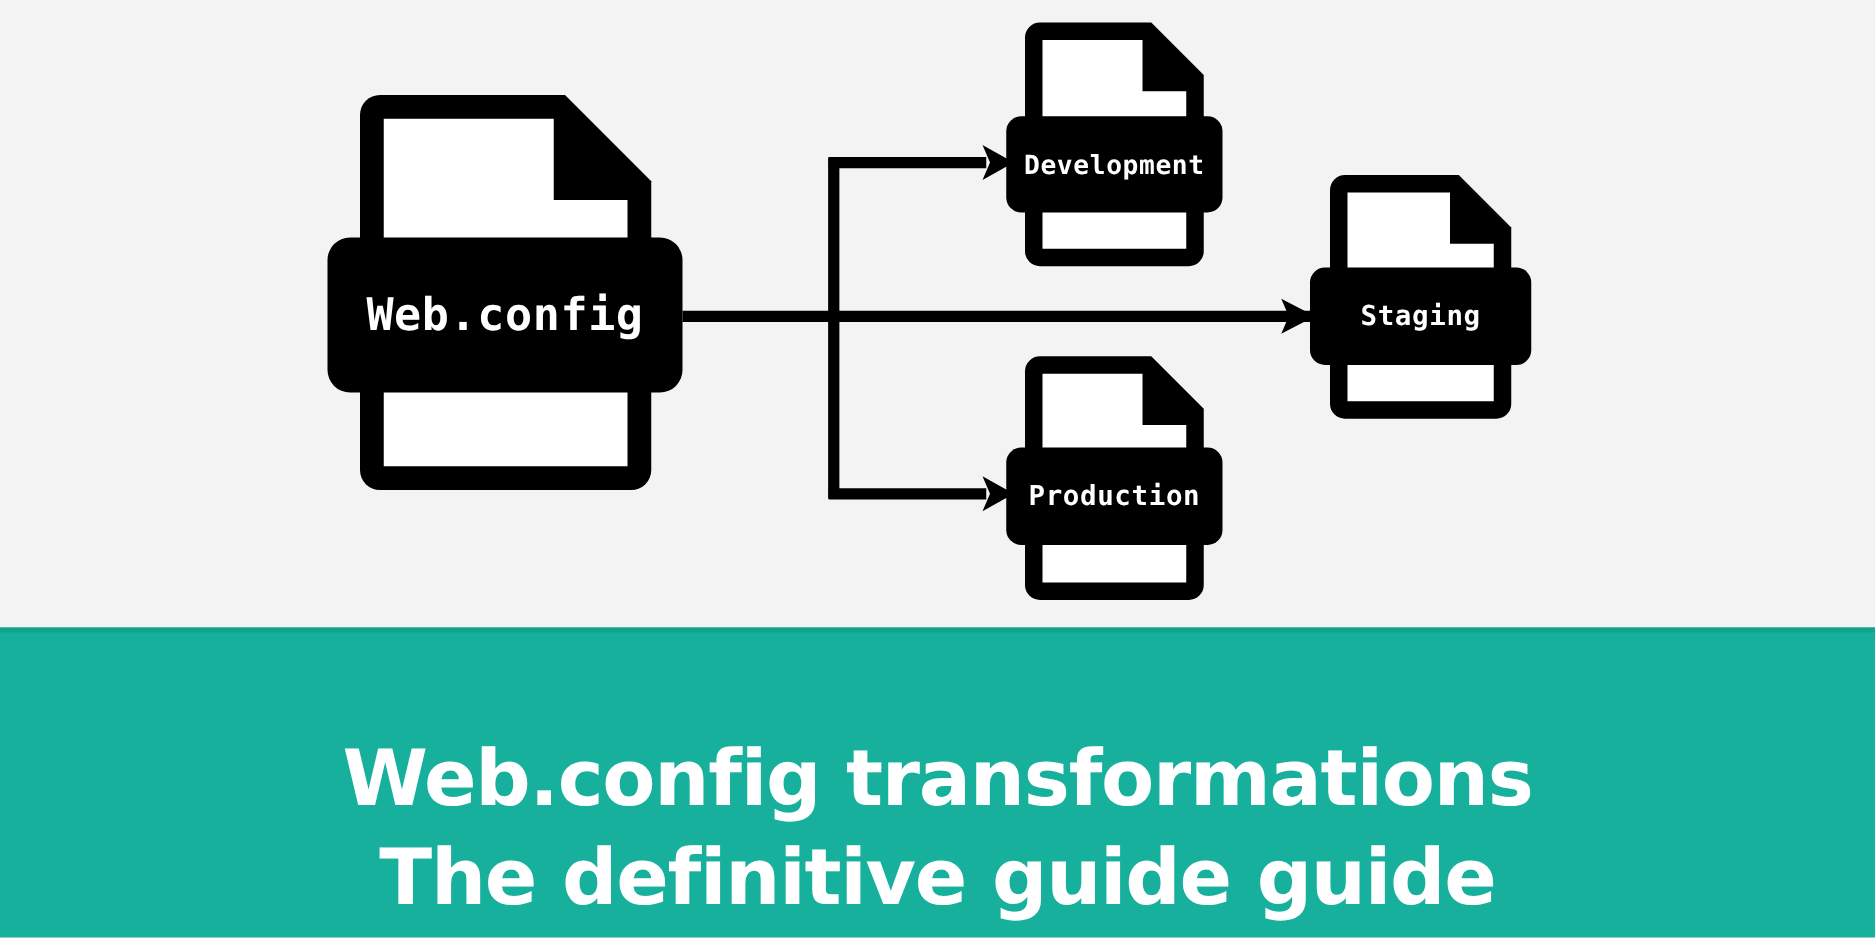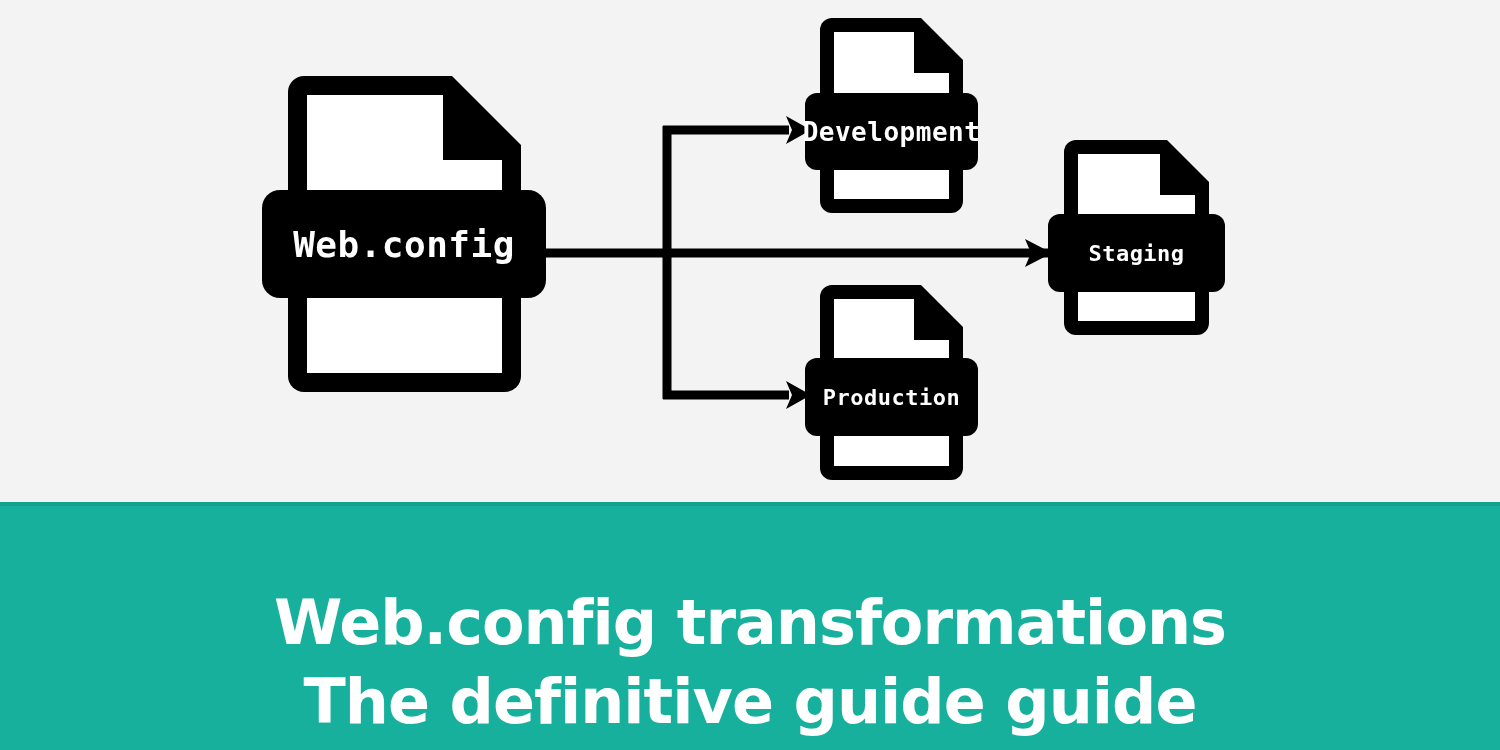--- a/index.html
+++ b/index.html
@@ -173,23 +173,23 @@
         <path d="M 834 299
                  L 914 299
                  L 914 340
                  L 949 340
                  L 949 466
                  L 834 466
                  Z" fill="#ffffff"></path>
       </g>
     </svg>
 
-    <div class="file-label" style="left:262px; top:190px; width:284px; height:108px; border-radius:18px; font-size:36px;">Web.config</div>
+    <div class="file-label" style="left:262px; top:190px; width:284px; height:124px; border-radius:18px; font-size:36px;">Web.config</div>
 
-    <div class="file-label" style="left:805px; top:93px; width:173px; height:77px; border-radius:12px; font-size:26px;">Development</div>
+    <div class="file-label" style="left:805px; top:93px; width:173px; height:77px; border-radius:12px; font-size:21px;">Development</div>
 
     <div class="file-label" style="left:1048px; top:214px; width:177px; height:78px; border-radius:12px; font-size:22px;">Staging</div>
 
     <div class="file-label" style="left:805px; top:358px; width:173px; height:78px; border-radius:12px; font-size:22px;">Production</div>
   </div>
 
   <div id="banner">
     <div class="banner-line">Web.config transformations</div>
     <div class="banner-line">The definitive guide guide</div>
   </div>

